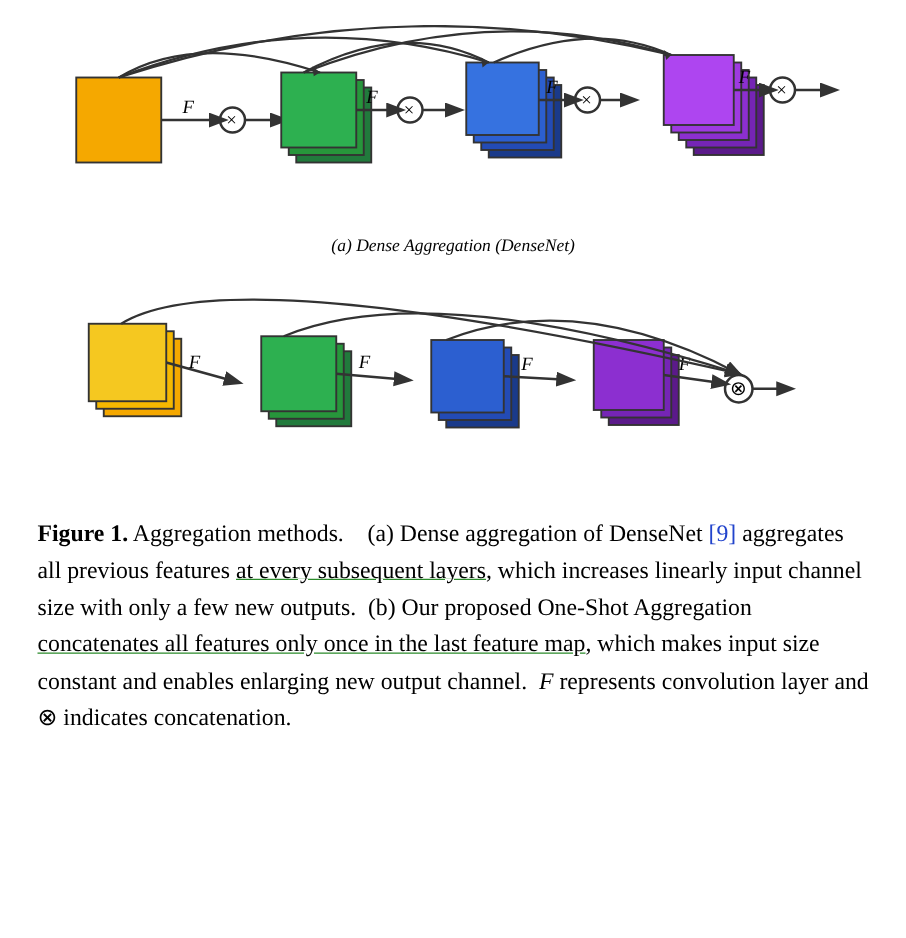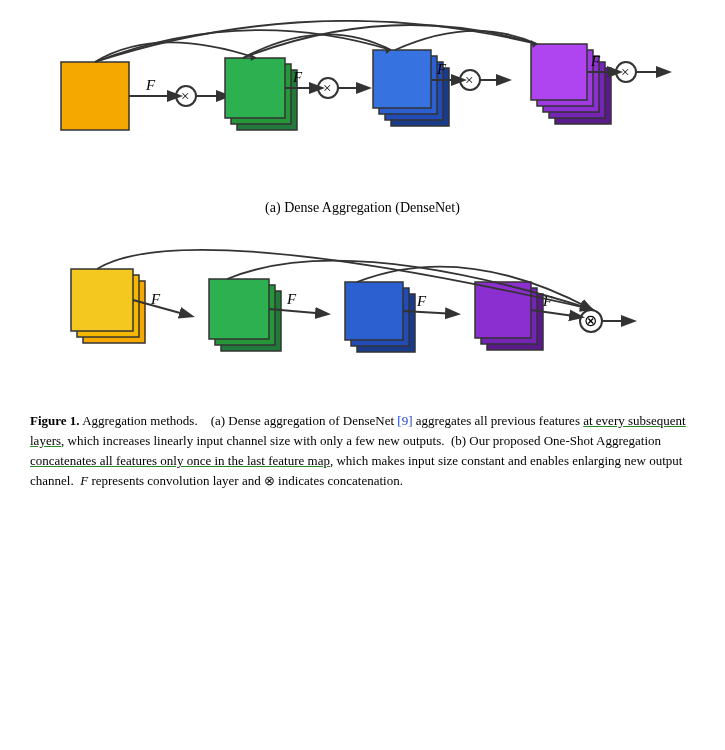--- a/index.html
+++ b/index.html
@@ -26,22 +26,23 @@
       margin-bottom: 6px;
     }
 
     .diagram-a-svg {
       width: 640px;
       height: 160px;
     }
 
     .caption-a {
       font-size: 14px;
-      margin-top: 20px;
+      margin-top: 10px;
       text-align: center;
+      font-style: italic;
     }
 
     
     .diagram-b {
       width: 100%;
       display: flex;
       flex-direction: column;
       align-items: center;
       margin-top: 10px;
       margin-bottom: 6px;
@@ -53,23 +54,23 @@
     }
 
     .caption-b {
       font-size: 14px;
       margin-top: 4px;
       text-align: center;
     }
 
     
     .figure-caption {
-      font-size: 13px;
+      font-size: 19px;
       line-height: 1.55;
-      margin-top: 10px;
+      margin-top: 22px;
       text-align: left;
     }
 
     .underline-green {
       text-decoration: underline;
       text-decoration-color: #2a8a2a;
     }
 
     .cite {
       color: #2244cc;

